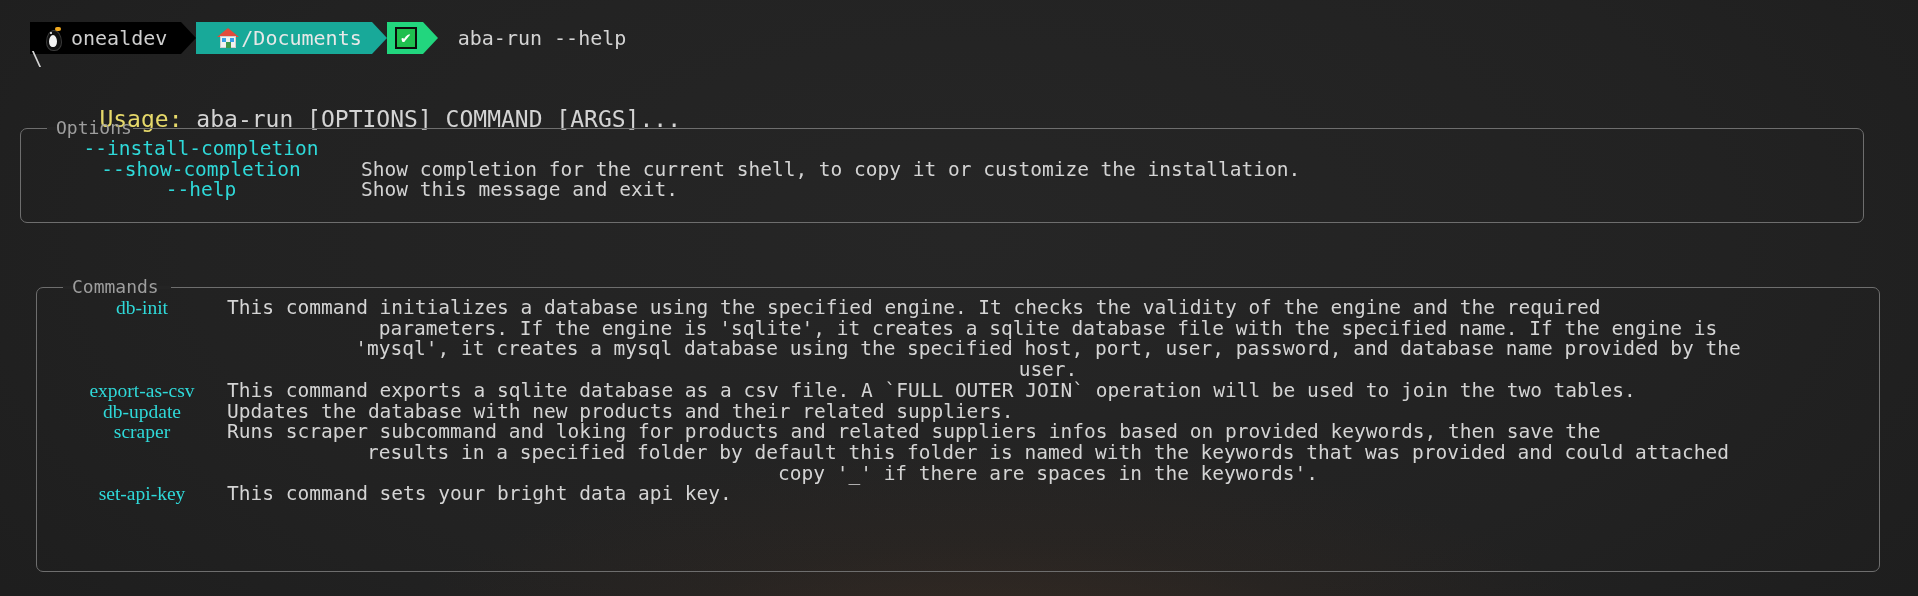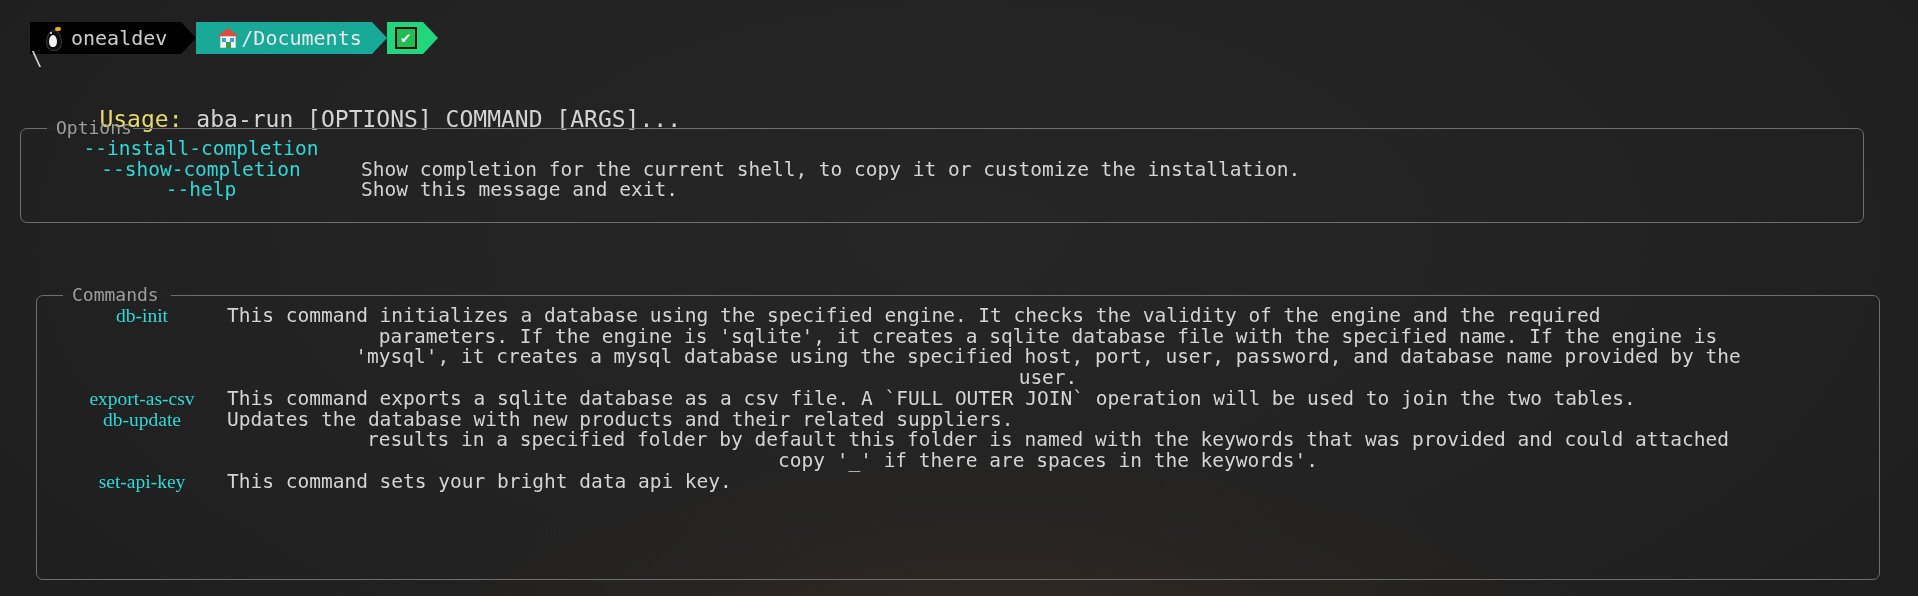--- a/index.html
+++ b/index.html
@@ -248,20 +248,21 @@
       <span class="house-icon">
         <span class="roof"></span><span class="walls"></span><span class="win-l"></span><span class="win-r"></span><span class="door"></span>
       </span>
       <span>/Documents</span>
     </div>
     <div class="arrow arrow-teal-to-green"></div>
     <div class="seg seg-status">
       <span class="check-box">✔</span>
     </div>
     <div class="arrow arrow-green-end"></div>
+    <div class="cmd-text">aba-run --help</div>
   </div>
 
   <div class="termline plain" style="top:48px;left:31px;font-size:19px;">\</div>
 
   <div class="termline" style="top:88px;left:44px;">
     <span class="usage-kw">Usage:</span><span class="plain"> </span><span class="plain">aba-run [OPTIONS] COMMAND [ARGS]...</span>
   </div>
 
   <div class="panel" style="left:20px; top:128px; width:1844px; height:95px;padding-left:48px;">
     <div class="panel-title-mask" style="width:86px;"></div>
@@ -274,21 +275,21 @@
         <span class="name opt-name">--show-completion</span>
         <span class="desc opt-desc">Show completion for the current shell, to copy it or customize the installation.</span>
       </div>
       <div class="row">
         <span class="name opt-name">--help</span>
         <span class="desc opt-desc">Show this message and exit.</span>
       </div>
     </div>
   </div>
 
-  <div class="panel" style="left:36px; top:295px; width:1844px; height:285px;">
+  <div class="panel" style="left:36px; top:287px; width:1844px; height:285px;">
     <div class="panel-title-mask" style="width:108px;"></div>
     <div class="panel-title">Commands</div>
     <div class="panel-rows">
 
       <div class="row">
         <span class="name cmd-name">db-init</span>
         <span class="desc cmd-desc">This command initializes a database using the specified engine. It checks the validity of the engine and the required</span>
       </div>
       <div class="desc-cont desc-indent">parameters. If the engine is 'sqlite', it creates a sqlite database file with the specified name. If the engine is</div>
       <div class="desc-cont desc-indent">'mysql', it creates a mysql database using the specified host, port, user, password, and database name provided by the</div>
@@ -297,20 +298,24 @@
       <div class="row">
         <span class="name cmd-name">export-as-csv</span>
         <span class="desc cmd-desc">This command exports a sqlite database as a csv file. A `FULL OUTER JOIN` operation will be used to join the two tables.</span>
       </div>
 
       <div class="row">
         <span class="name cmd-name">db-update</span>
         <span class="desc cmd-desc">Updates the database with new products and their related suppliers.</span>
       </div>
 
+      <div class="row">
+        <span class="name cmd-name">scraper</span>
+        <span class="desc cmd-desc">Runs scraper subcommand and loking for products and related suppliers infos based on provided keywords, then save the</span>
+      </div>
       <div class="desc-cont desc-indent">results in a specified folder by default this folder is named with the keywords that was provided and could attached</div>
       <div class="desc-cont desc-indent">copy '_' if there are spaces in the keywords'.</div>
 
       <div class="row">
         <span class="name cmd-name">set-api-key</span>
         <span class="desc cmd-desc">This command sets your bright data api key.</span>
       </div>
 
     </div>
   </div>

